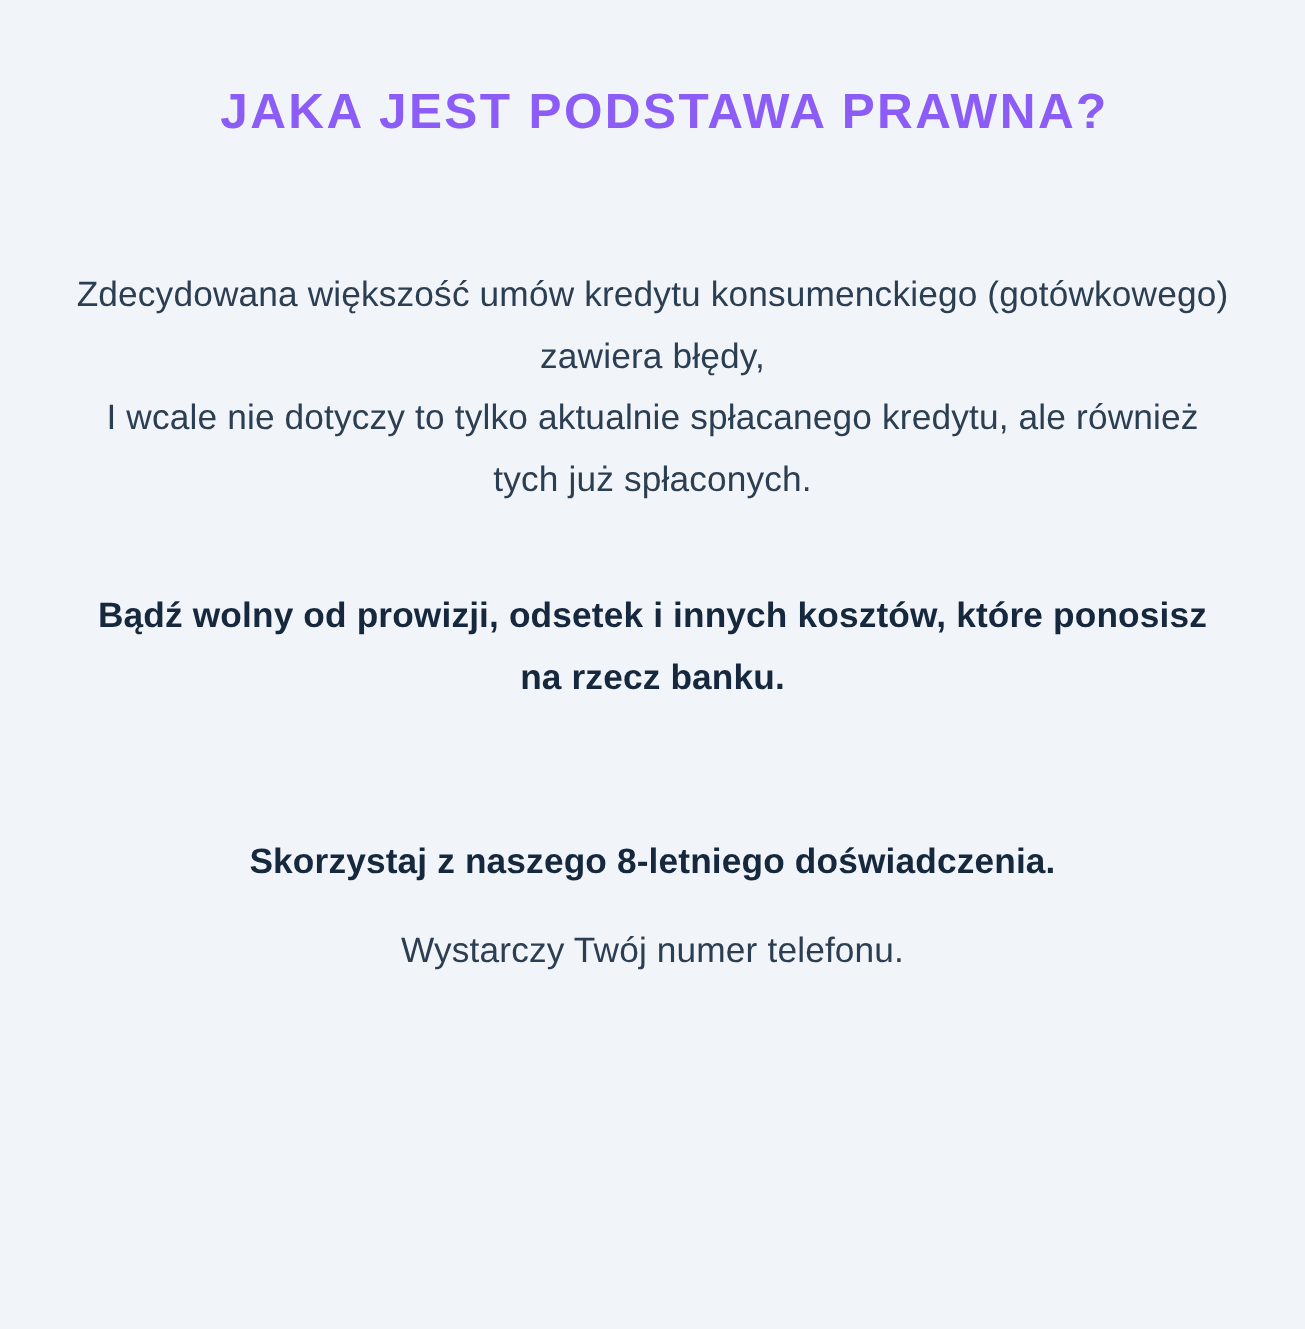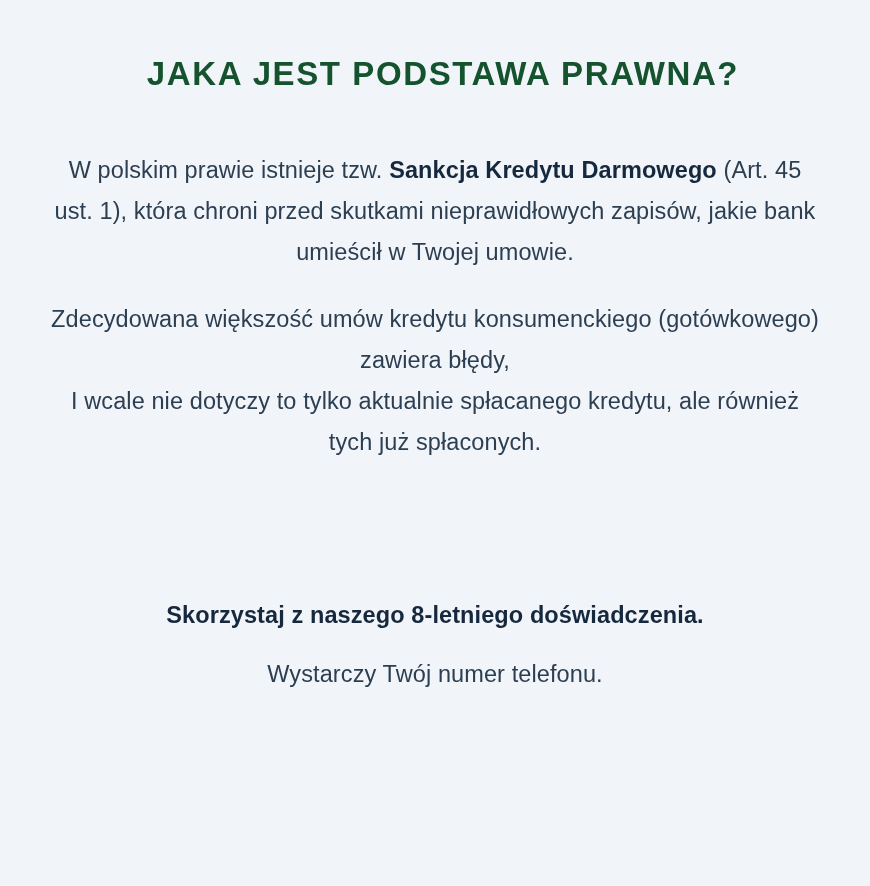--- a/index.html
+++ b/index.html
@@ -32,21 +32,21 @@
     text-align: center;
   }
 
   .page-title {
     margin: 0;
     padding: 52px 0 0 16px;
     font-size: 33px;
     line-height: 44px;
     font-weight: 700;
     letter-spacing: 1.6px;
-    color: #14532d;
+    color: #8b5cf6;
     text-align: center;
     white-space: nowrap;
   }
 
   .body-block {
     margin: 0 auto;
     width: 772px;
   }
 
   .para {
@@ -84,31 +84,31 @@
 
 <div class="page">
 
   <h1 class="page-title">JAKA JEST PODSTAWA PRAWNA?</h1>
 
   <div class="gap-title-p1"></div>
 
   <div class="content">
     <div class="body-block">
 
-      <p class="para"><span>W polskim prawie istnieje tzw. </span><strong class="b">Sankcja Kredytu Darmowego</strong><span> (Art. 45 ust. 1), która chroni przed skutkami nieprawidłowych zapisów, jakie bank umieścił w Twojej umowie.</span></p>
 
       <div class="gap-p1-p2"></div>
 
       <p class="para"><span>Zdecydowana większość umów kredytu konsumenckiego (gotówkowego) zawiera błędy,</span><br><span>I wcale nie dotyczy to tylko aktualnie spłacanego kredytu, ale również tych już spłaconych.</span></p>
 
       <div class="gap-p2-p3"></div>
 
 
       <div class="gap-p3-p4"></div>
 
+      <p class="para bold">Bądź wolny od prowizji, odsetek i innych kosztów, które ponosisz na rzecz banku.</p>
 
       <div class="gap-p4-tail"></div>
 
 
       <div class="gap-tail-1"></div>
 
       <p class="para bold">Skorzystaj z naszego 8-letniego doświadczenia.</p>
 
       <div class="gap-tail-2"></div>
 

